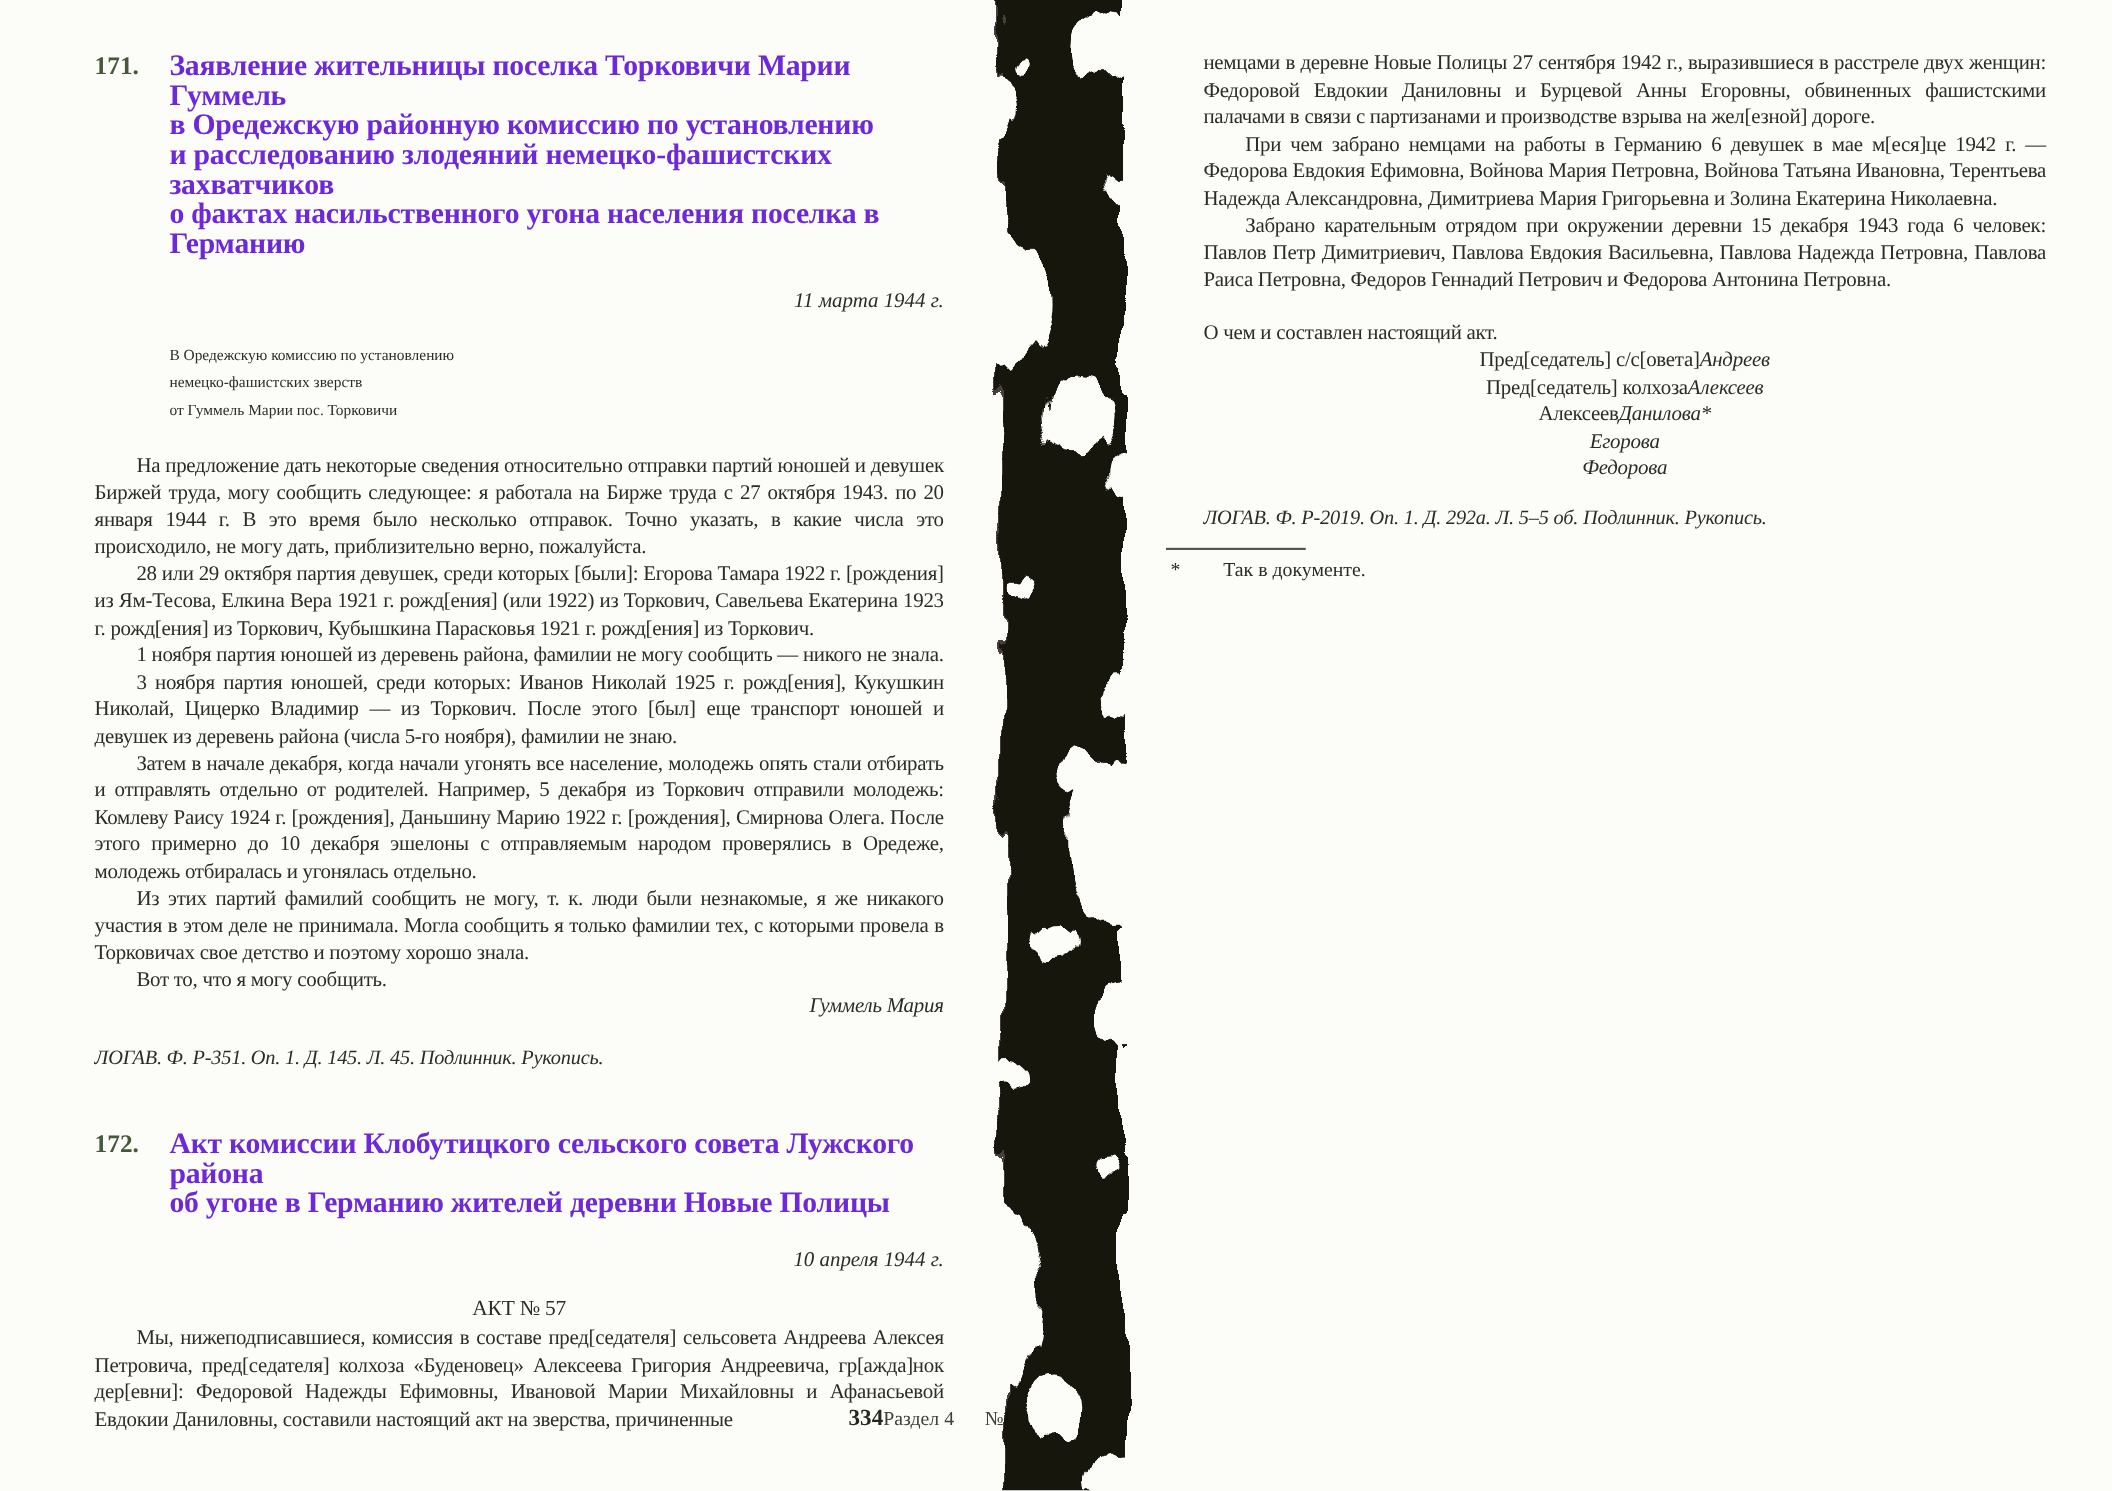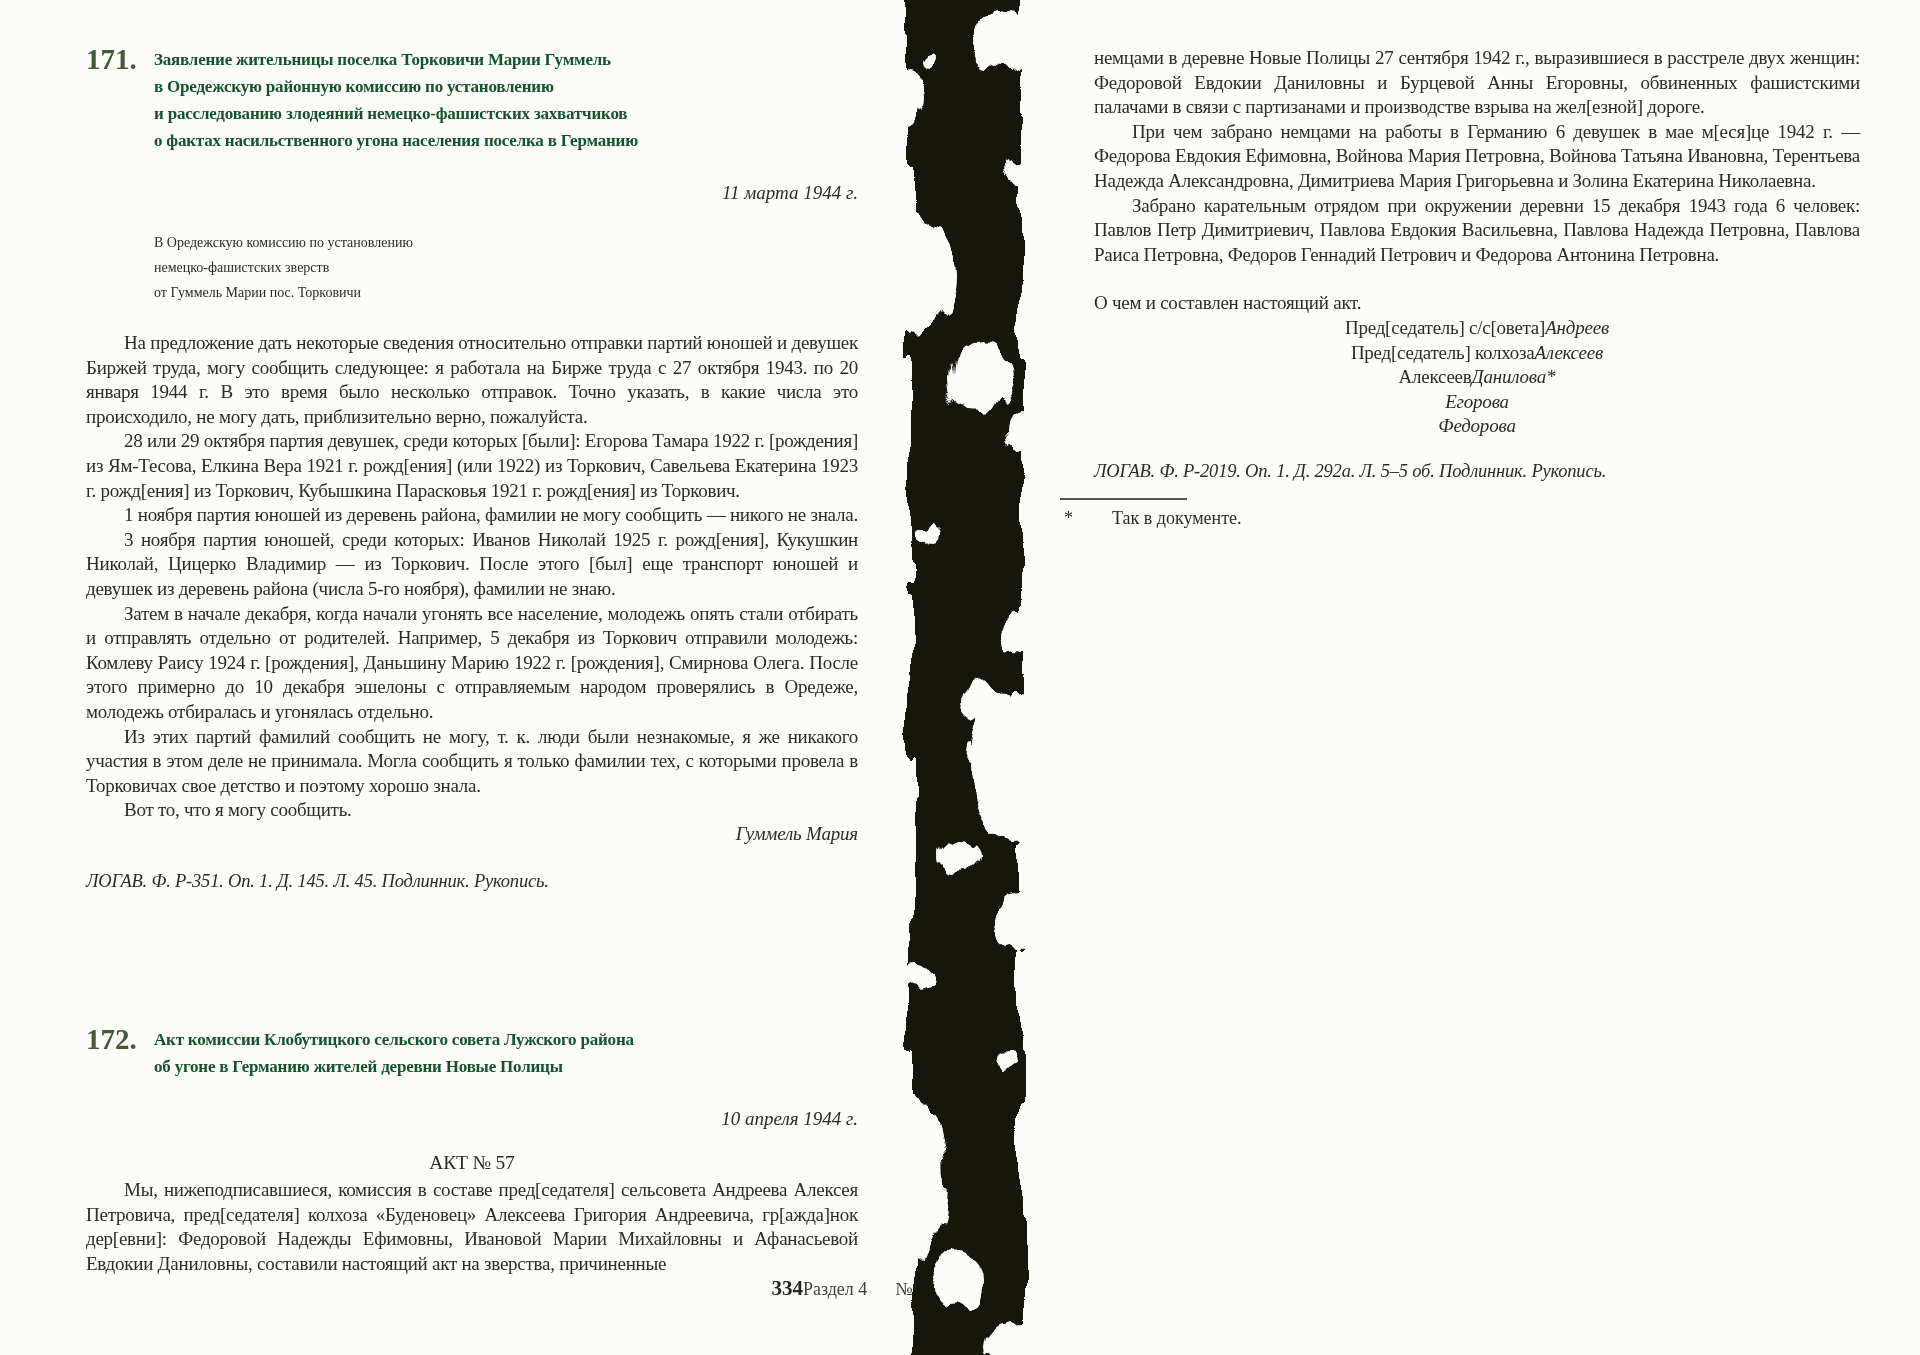--- a/index.html
+++ b/index.html
@@ -7,22 +7,22 @@
   .spread{position:relative;width:1920px;height:1355px;}
 
   
   .page{position:absolute;top:0;}
   .page-left{left:86px;width:772px;height:1355px;}
   .page-right{left:1094px;width:766px;height:1355px;}
 
   
   .doc-header{display:flex;align-items:flex-start;}
   .doc-header.first{margin-top:46px;}
-  .doc-number{flex:0 0 68px;font-weight:bold;font-size:29px;line-height:27px;color:#465839;}
-  .doc-title{font-weight:bold;font-size:17px;line-height:27px;color:#14532d;letter-spacing:-0.2px;}
+  .doc-number{flex:0 0 68px;font-weight:bold;font-size:23px;line-height:27px;color:#465839;}
+  .doc-title{font-weight:bold;font-size:27px;line-height:27px;color:#6d28d9;letter-spacing:-0.2px;}
   .doc-date{text-align:right;font-style:italic;font-size:19px;margin-top:28px;}
 
   .addressee{margin-left:68px;margin-top:26px;font-size:14px;line-height:25px;}
 
   .body-text{margin-top:26px;font-size:19px;line-height:24.6px;text-align:justify;letter-spacing:-0.25px;}
   .body-text p{margin:0;}
   p.indent{text-indent:38px;}
 
   .signature-line{font-style:italic;text-align:right;font-size:19px;letter-spacing:-0.2px;}
   .archive-line{font-style:italic;font-size:18.5px;margin-top:26px;letter-spacing:-0.2px;}

